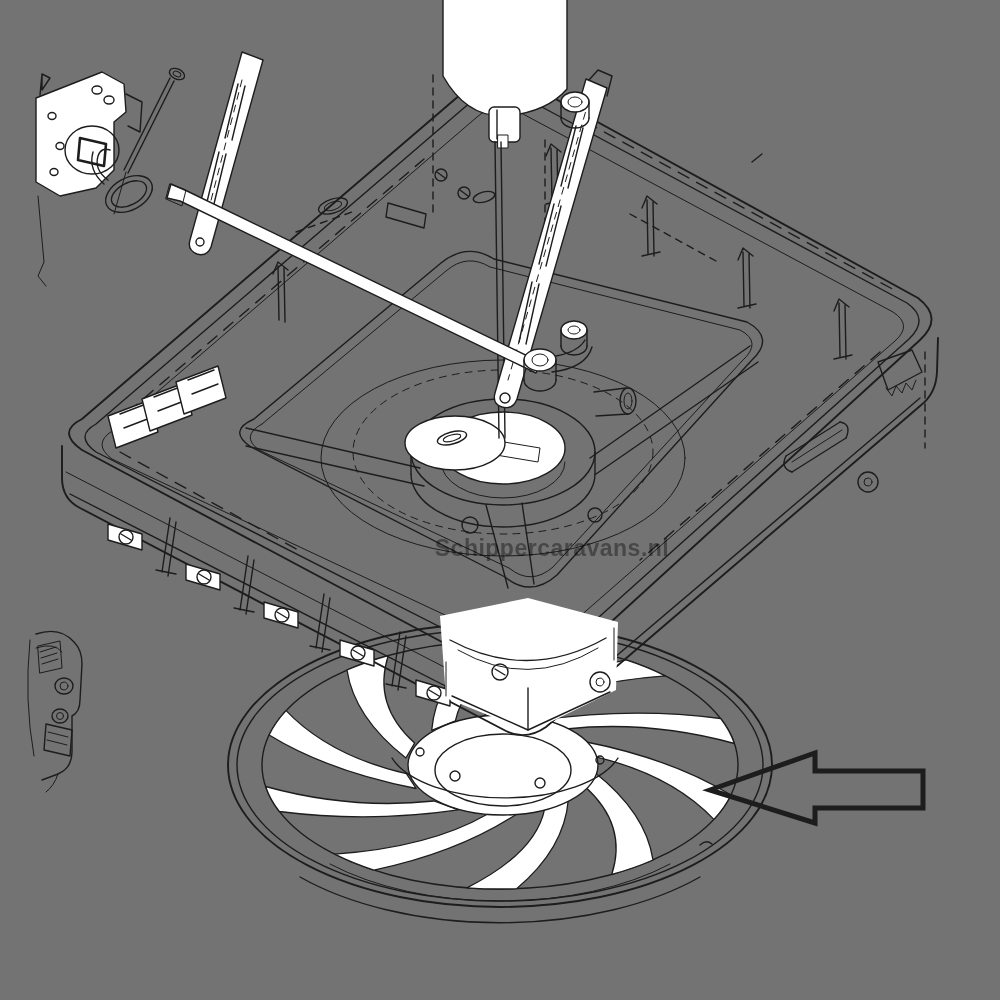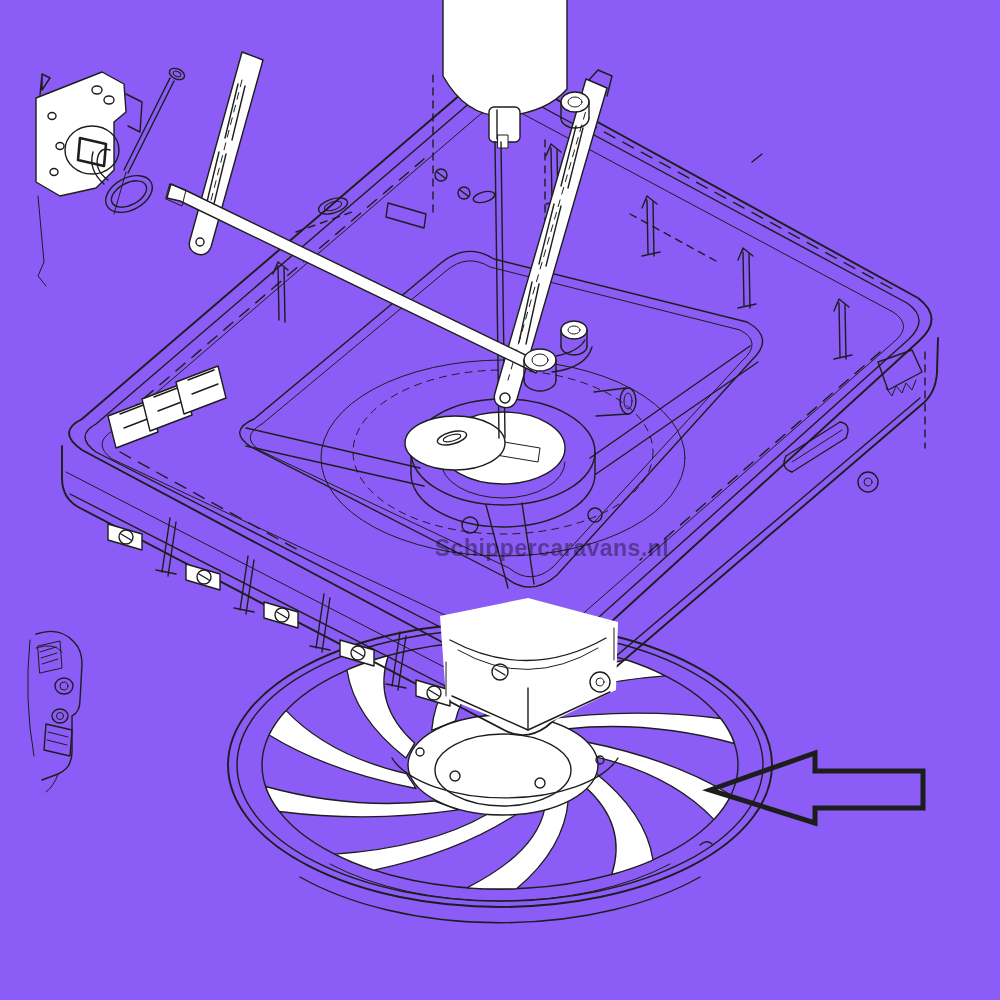--- a/index.html
+++ b/index.html
@@ -1,17 +1,17 @@
 <!DOCTYPE html>
 <html><head>
 <meta charset="utf-8">
 <style>
   html,body{margin:0;padding:0;background:#fff;width:1000px;height:1000px;overflow:hidden;
     font-family:"Liberation Sans", sans-serif;}
-  #stage{position:relative;width:1000px;height:1000px;background:#8b5cf6;}
+  #stage{position:relative;width:1000px;height:1000px;background:#737373;}
   svg{display:block}
   
   svg path, svg line, svg ellipse, svg circle, svg rect, svg polyline{
     stroke:#1d1d1d; stroke-width:1.4; fill:none; stroke-linecap:round; stroke-linejoin:round;
   }
   .wf{fill:#ffffff;}          
   .thick{stroke-width:1.9;}
   .thin{stroke-width:1;}
   .dash{stroke-dasharray:12 9;}
   .dash2{stroke-dasharray:7 6;}

